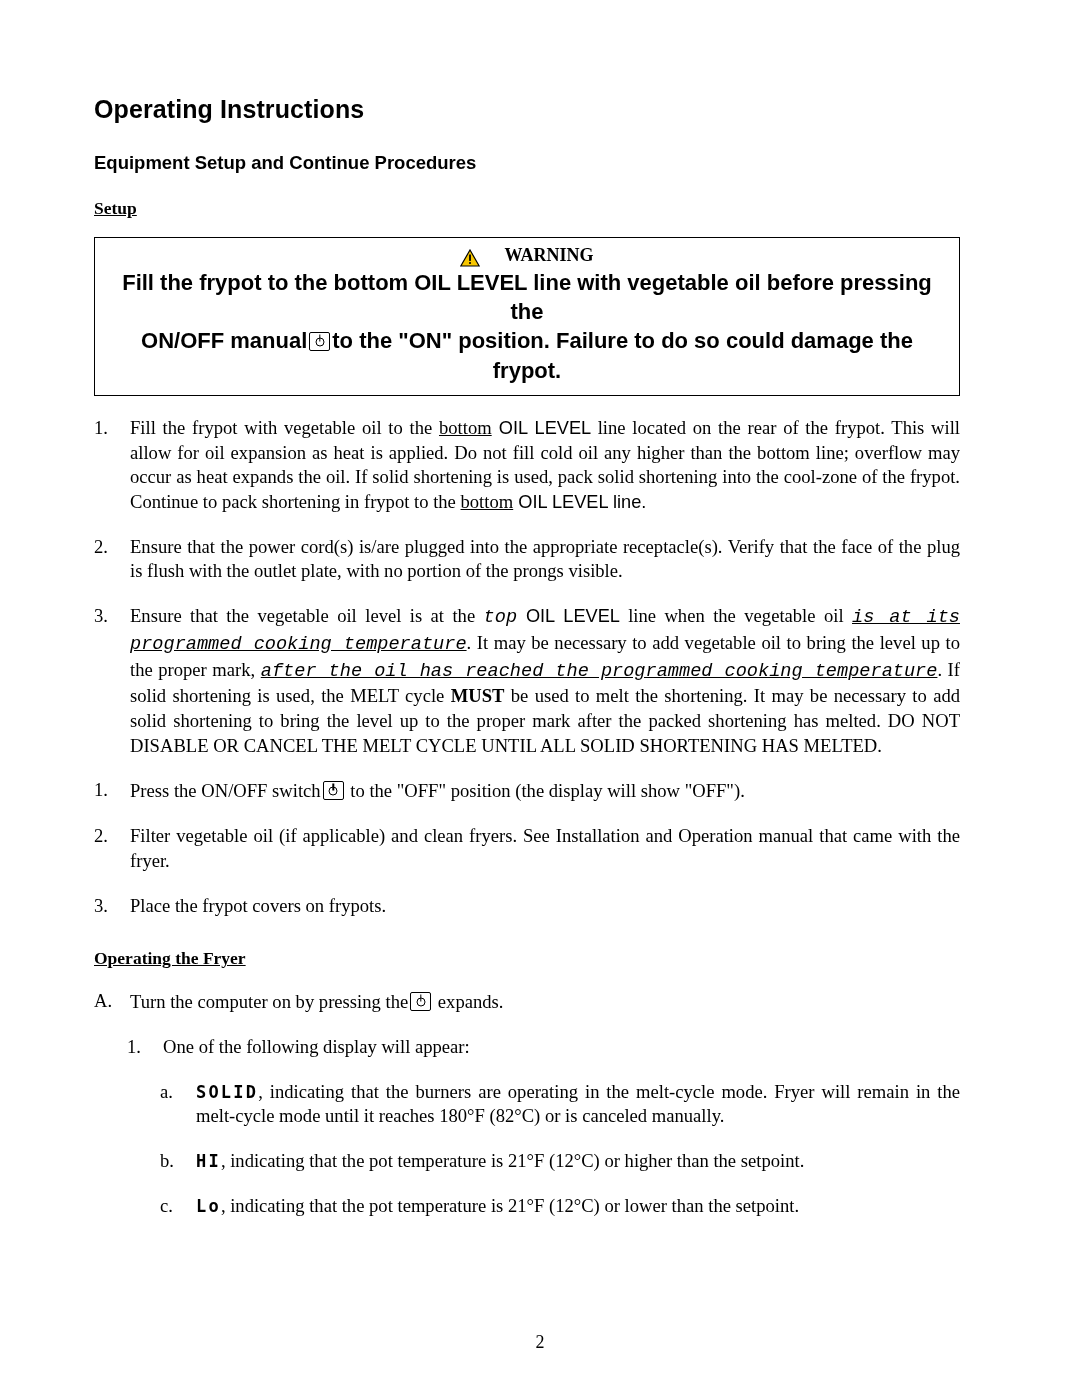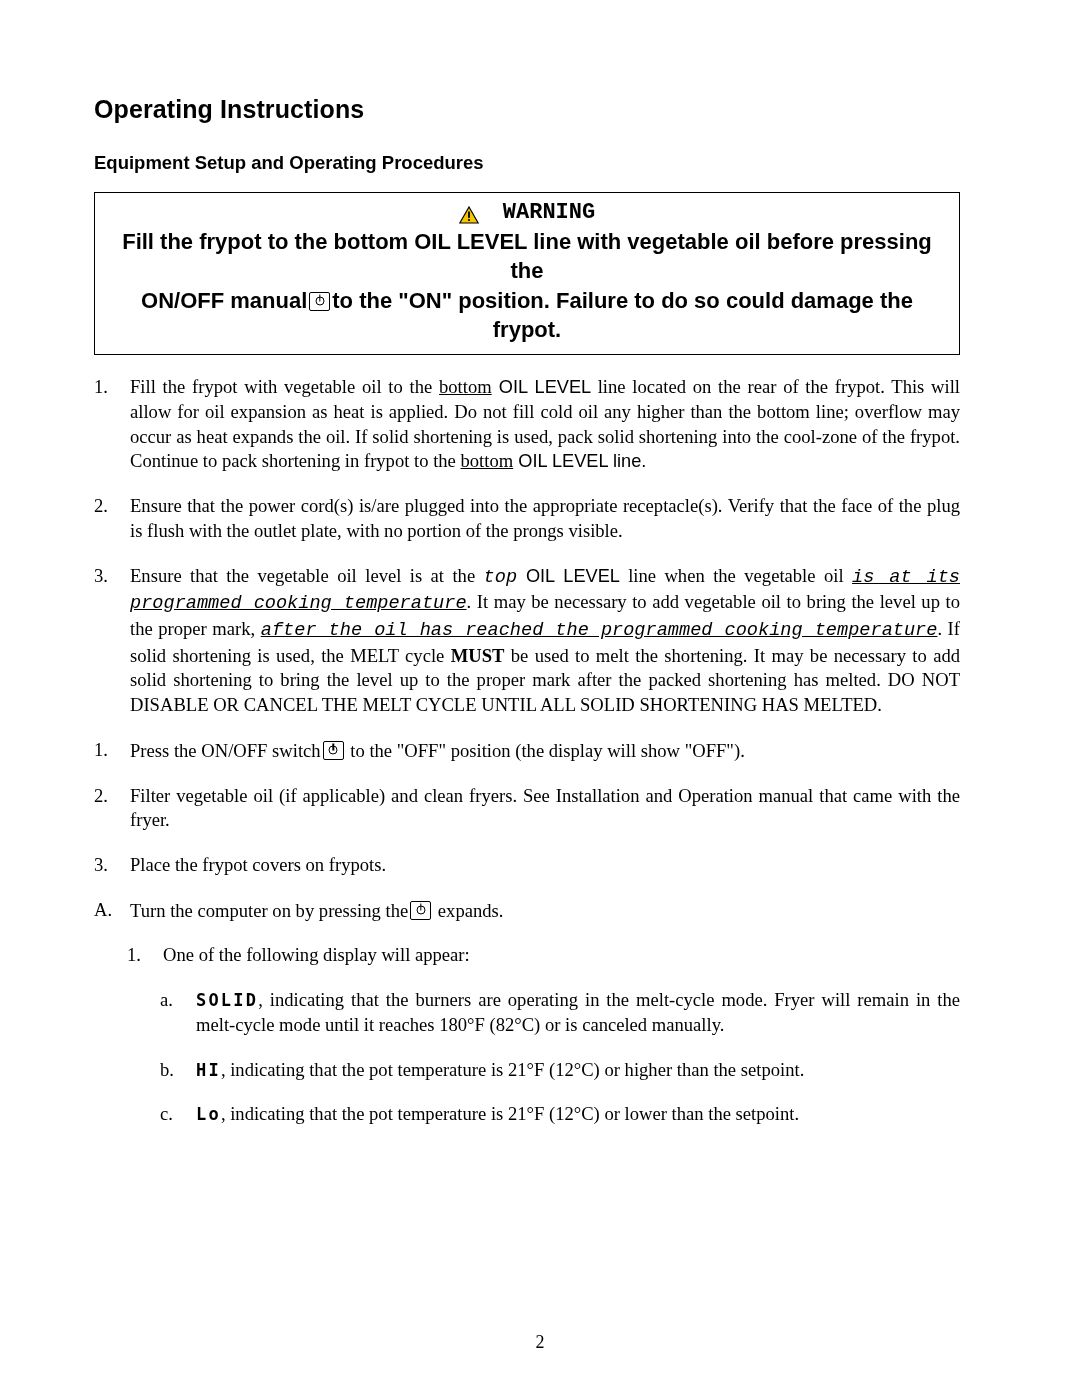--- a/index.html
+++ b/index.html
@@ -43,23 +43,23 @@
     margin: 24px 0 0 0;
   }
   .warning-box {
     border: 1.5px solid #000;
     margin-top: 18px;
     padding: 8px 10px 10px 10px;
     box-sizing: border-box;
   }
   .warning-head {
     text-align: center;
-    font-family: Liberation Mono, monospace;
-    font-weight: bold;
-    font-size: 22px;
+    font-family: Liberation Serif, serif;
+    font-weight: bold;
+    font-size: 18px;
     line-height: 1.1;
     display: flex;
     justify-content: center;
     align-items: center;
     gap: 24px;
   }
   .warning-body {
     font-family: "Liberation Sans", sans-serif;
     font-weight: bold;
     font-size: 22px;
@@ -151,22 +151,23 @@
   }
 </style>
 </head>
 <body>
 
 <div class="page">
   <div class="content">
 
     <h1 class="title">Operating Instructions</h1>
 
-    <h2 class="subtitle">Equipment Setup and Operating Procedures</h2>
-
+    <h2 class="subtitle">Equipment Setup and Continue Procedures</h2>
+
+    <h3 class="section">Setup</h3>
 
     <div class="warning-box">
       <div class="warning-head">
         <span class="tri">
           <svg width="20" height="18" viewBox="0 0 20 18">
             <polygon points="10,1 19.2,17 0.8,17" fill="#f7c600" stroke="#000" stroke-width="1.2"></polygon>
             <rect x="9.1" y="5.5" width="1.8" height="6.4" fill="#000"></rect>
             <rect x="9.1" y="13.1" width="1.8" height="1.8" fill="#000"></rect>
           </svg>
         </span>
@@ -202,20 +203,21 @@
     <div class="item">
       <div class="marker">2.</div>
       <div class="body">Filter vegetable oil (if applicable) and clean fryers.  See Installation and Operation manual that came with the fryer.</div>
     </div>
 
     <div class="item">
       <div class="marker">3.</div>
       <div class="body">Place the frypot covers on frypots.</div>
     </div>
 
+    <h3 class="section" style="margin-top:30px;">Operating the Fryer</h3>
 
     <div class="item">
       <div class="marker">A.</div>
       <div class="body"><span>Turn the computer on by pressing the</span><span class="powericon"></span> <span>expands.</span></div>
     </div>
 
     <div class="item sub">
       <div class="marker">1.</div>
       <div class="body">One of the following display will appear:</div>
     </div>

